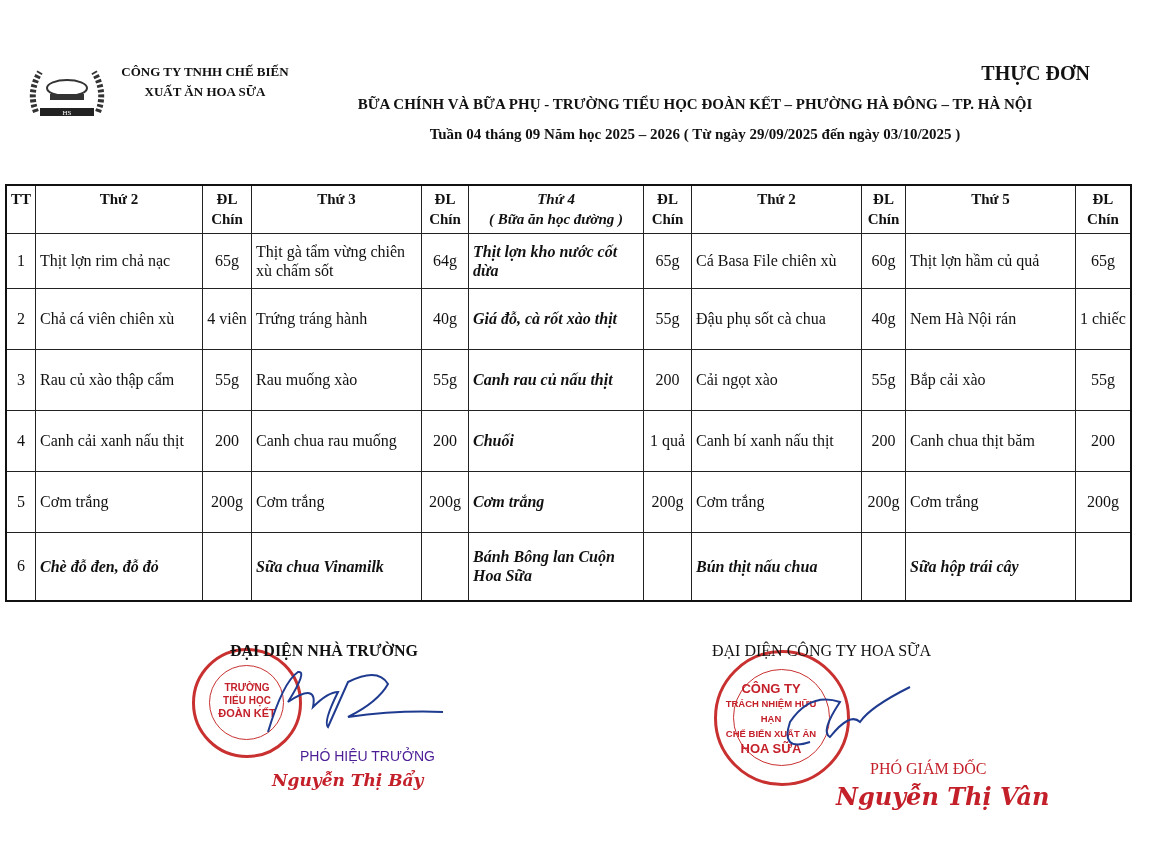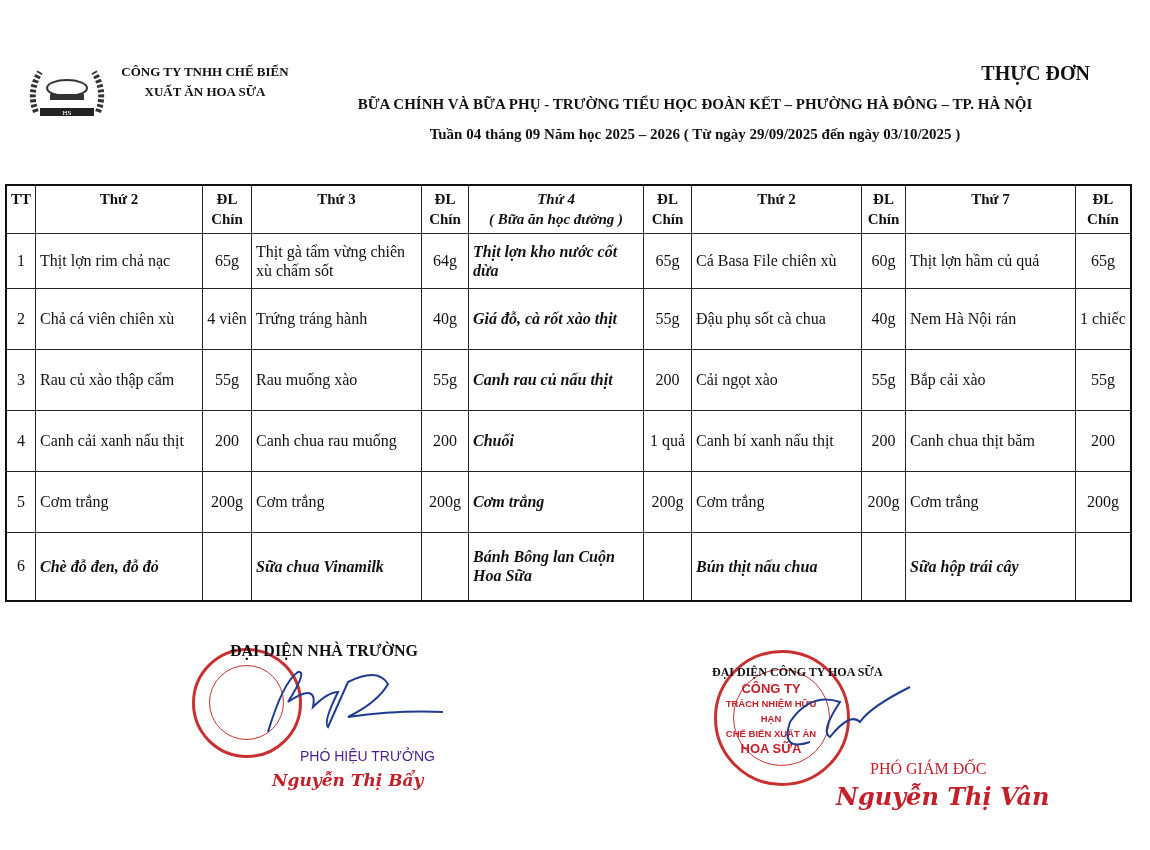--- a/index.html
+++ b/index.html
@@ -18,21 +18,21 @@
   }
   table.menu td, table.menu th { border:1.2px solid #222; padding:0 4px; vertical-align:middle; }
   table.menu th { font-weight:bold; font-size:15px; vertical-align:top; padding-top:3px; line-height:20px; text-align:center; }
   th.tt { text-align:left; padding-left:2px; }
   td.tt { text-align:center; }
   td.r1tt { vertical-align:top; padding-top:4px; }
   td.dl { text-align:center; padding:0 2px; white-space:nowrap; }
   td.dish { text-align:left; line-height:19px; }
   .it { font-style:italic; font-weight:bold; }
   .sign-left-title { position:absolute; left:230px; top:642px; font-weight:bold; font-size:16px; }
-  .sign-right-title { position:absolute; left:712px; top:642px; font-weight:bold; font-size:12px;margin-top:23px; }
+  .sign-right-title { position:absolute; left:712px; top:642px; font-weight:normal; font-size:16px; }
   .role-left { position:absolute; left:300px; top:748px; color:#4c1d95; font-family:"Liberation Sans", sans-serif; font-size:14px; }
   .name-left { position:absolute; left:272px; top:770px; color:#c4202a; font-style:italic; font-weight:bold; font-size:17px; font-family:"DejaVu Serif", serif; }
   .role-right { position:absolute; left:870px; top:760px; color:#c4202a; font-size:16px; }
   .name-right { position:absolute; left:836px; top:782px; color:#c4202a; font-style:italic; font-weight:bold; font-size:24px; font-family:"DejaVu Serif", serif;text-align:center; }
   .stamp { position:absolute; border:3px solid #c93030; border-radius:50%; color:#c4202a; font-family:"Liberation Sans", sans-serif; font-weight:bold; text-align:center; }
   .stamp .inner { position:absolute; border:1.5px solid #c93030; border-radius:50%; }
   .stamp-left { left:192px; top:648px; width:104px; height:104px; }
   .stamp-left .inner { left:14px; top:14px; width:73px; height:73px; }
   .stamp-left .txt { position:absolute; left:0; width:104px; top:30px; font-size:10px; line-height:13px; }
   .stamp-right { left:714px; top:650px; width:130px; height:130px; }
@@ -80,21 +80,21 @@
       <tr style="height:48px">
     <th class="tt">TT</th>
     <th>Thứ 2</th>
     <th><span>ĐL</span><br><span>Chín</span></th>
     <th>Thứ 3</th>
     <th><span>ĐL</span><br><span>Chín</span></th>
     <th style="font-style:italic"><span>Thứ 4</span><br><span>( Bữa ăn học đường )</span></th>
     <th><span>ĐL</span><br><span>Chín</span></th>
     <th>Thứ 2</th>
     <th><span>ĐL</span><br><span>Chín</span></th>
-    <th>Thứ 7</th>
+    <th>Thứ 5</th>
     <th><span>ĐL</span><br><span>Chín</span></th>
   </tr>
 
   <tr style="height:55px">
     <td class="tt r1tt">1</td>
     <td class="dish">Thịt lợn rim chả nạc</td>
     <td class="dl">65g</td>
     <td class="dish">Thịt gà tẩm vừng chiên xù chấm sốt</td>
     <td class="dl">64g</td>
     <td class="dish it">Thịt lợn kho nước cốt dừa</td>
@@ -172,20 +172,25 @@
     <td class="dish it">Bún thịt nấu chua</td>
     <td class="dl"></td>
     <td class="dish it">Sữa hộp trái cây</td>
     <td class="dl"></td>
   </tr>
 </tbody>
   </table>
 
 <div class="stamp stamp-left">
   <div class="inner"></div>
+  <div class="txt">
+    <div>TRƯỜNG</div>
+    <div>TIỂU HỌC</div>
+    <div style="font-size:11px">ĐOÀN KẾT</div>
+  </div>
 </div>
 <div class="sign-left-title">ĐẠI DIỆN NHÀ TRƯỜNG</div>
 <svg class="sig" style="left:228px;top:662px" width="220" height="80" viewBox="0 0 220 80">
   <path d="M40 70 Q55 20 70 10 Q80 8 60 40 Q90 20 85 45 Q100 30 110 30 Q95 60 100 65 L120 20 Q150 5 160 22 Q150 40 120 55 Q170 48 215 50" stroke="#1f3b8f" stroke-width="2" fill="none"></path>
 </svg>
 <div class="role-left">PHÓ HIỆU TRƯỞNG</div>
 <div class="name-left">Nguyễn Thị Bẩy</div>
 
 <div class="stamp stamp-right">
   <div class="inner"></div>

